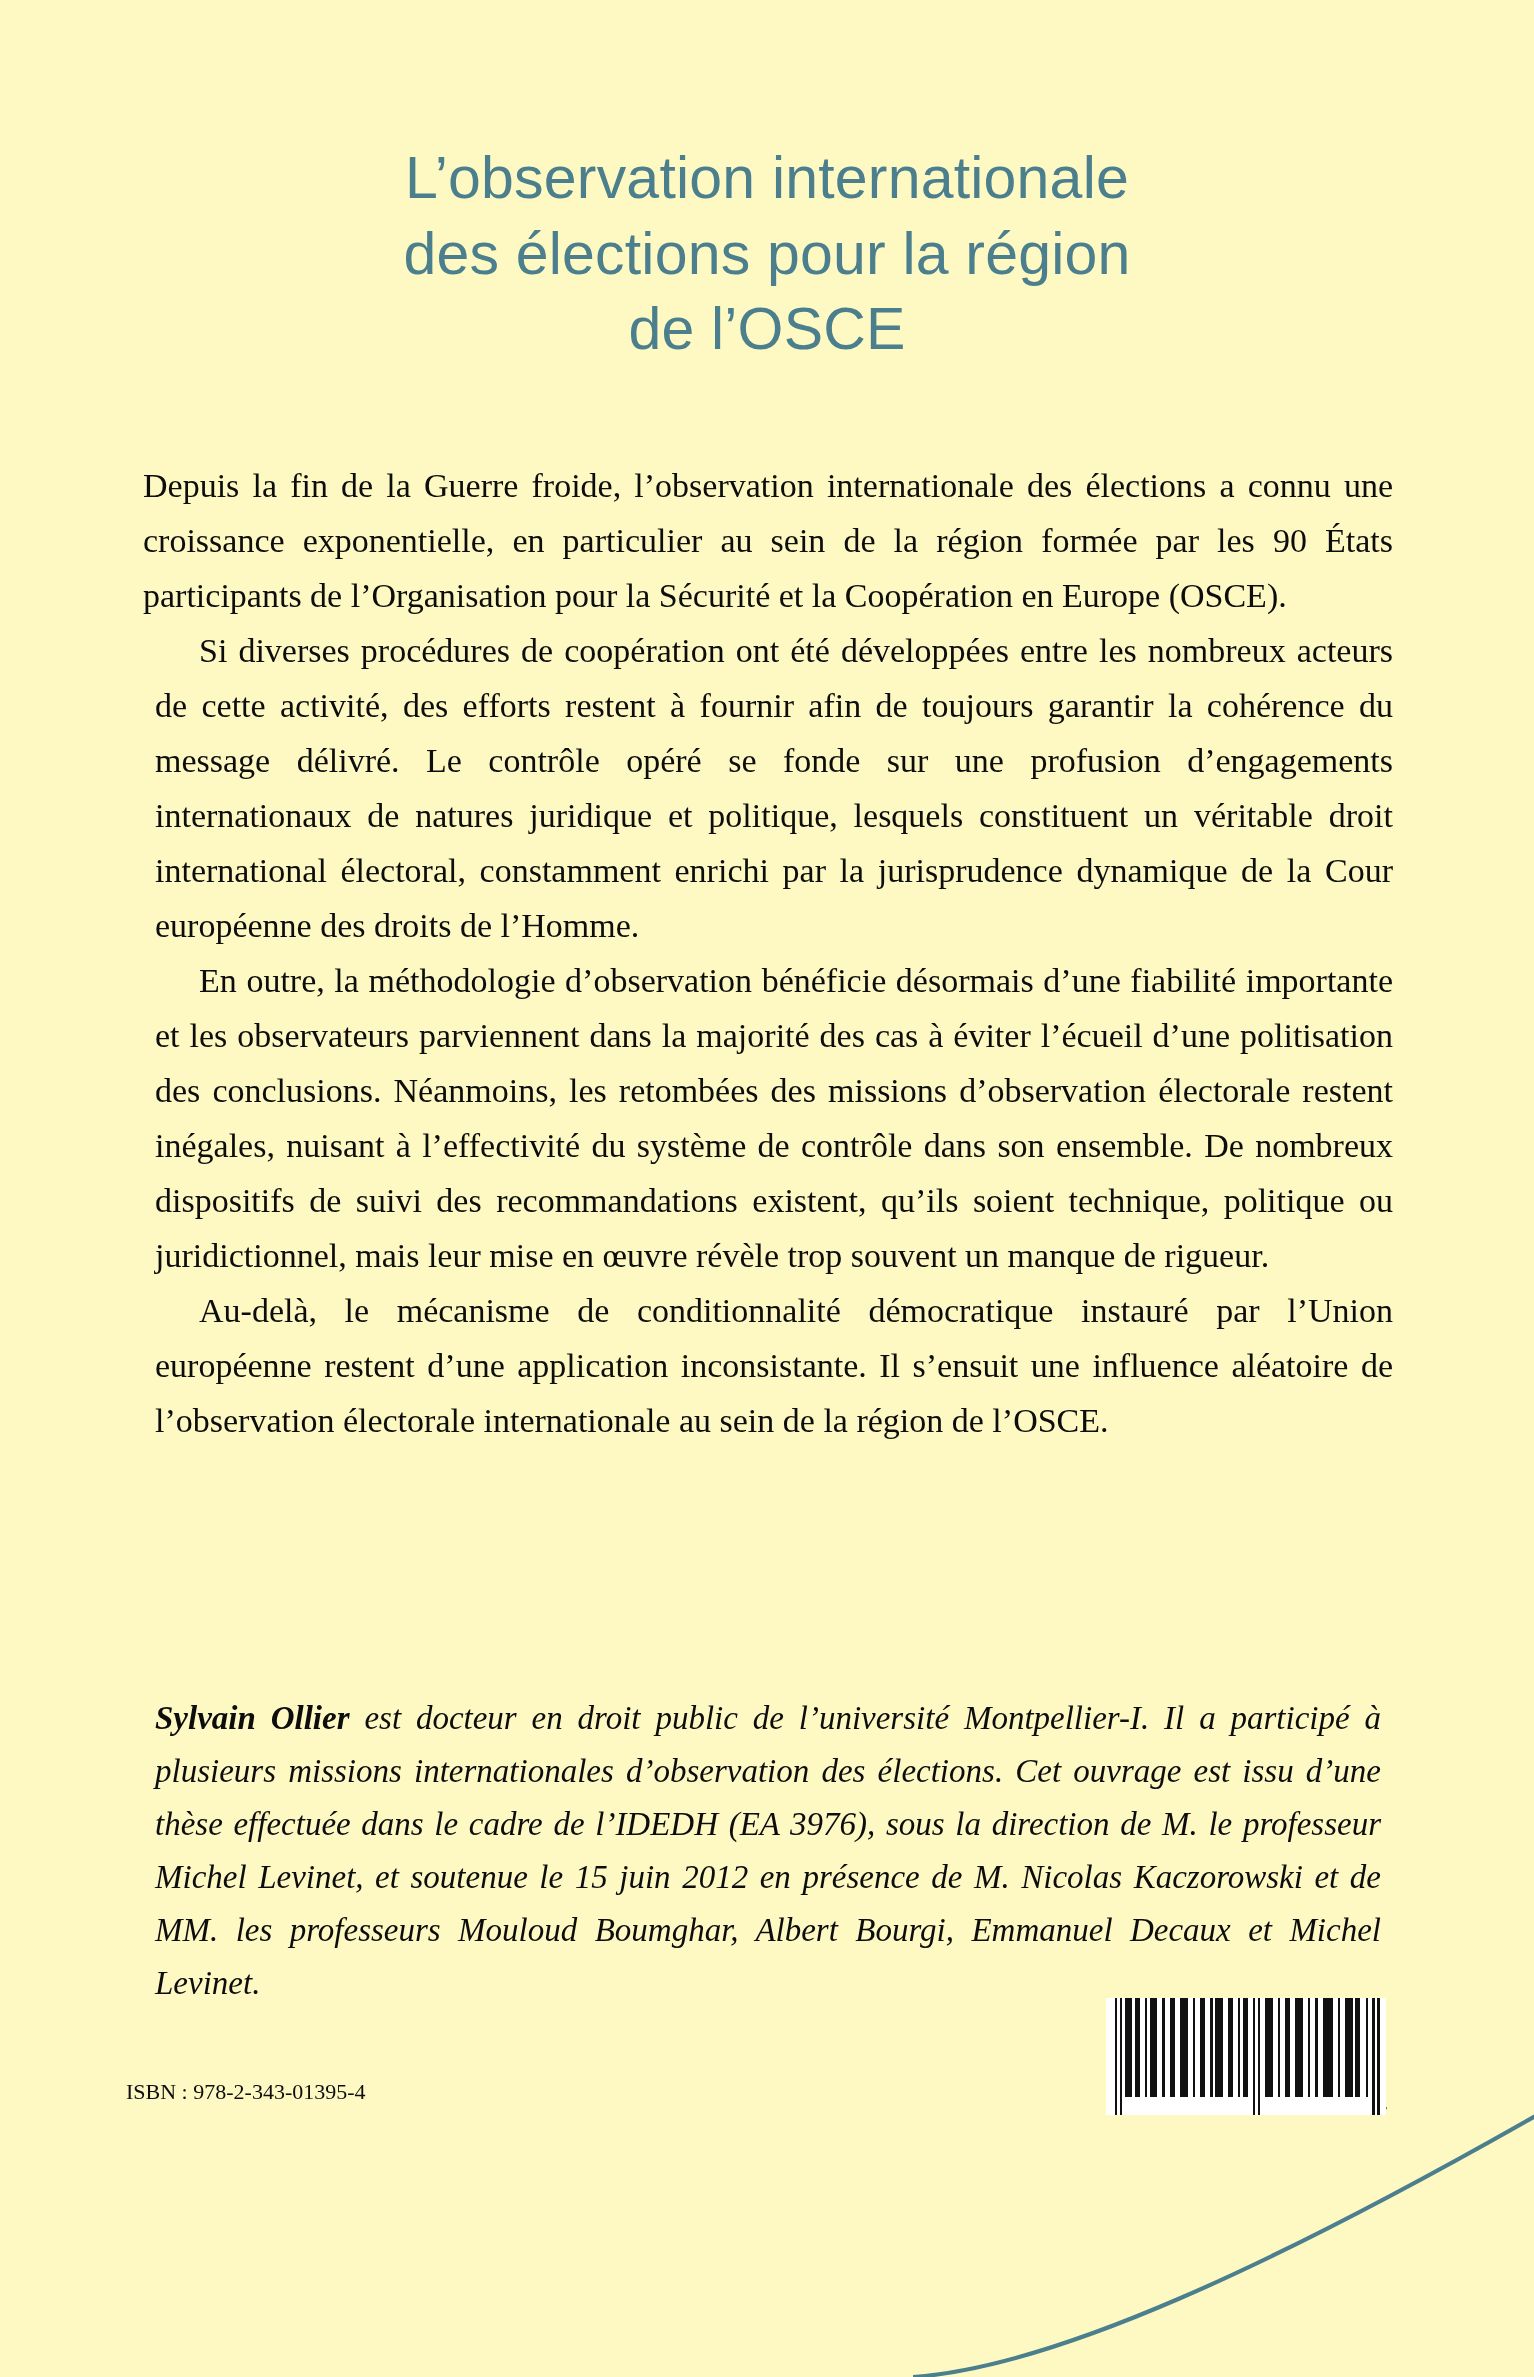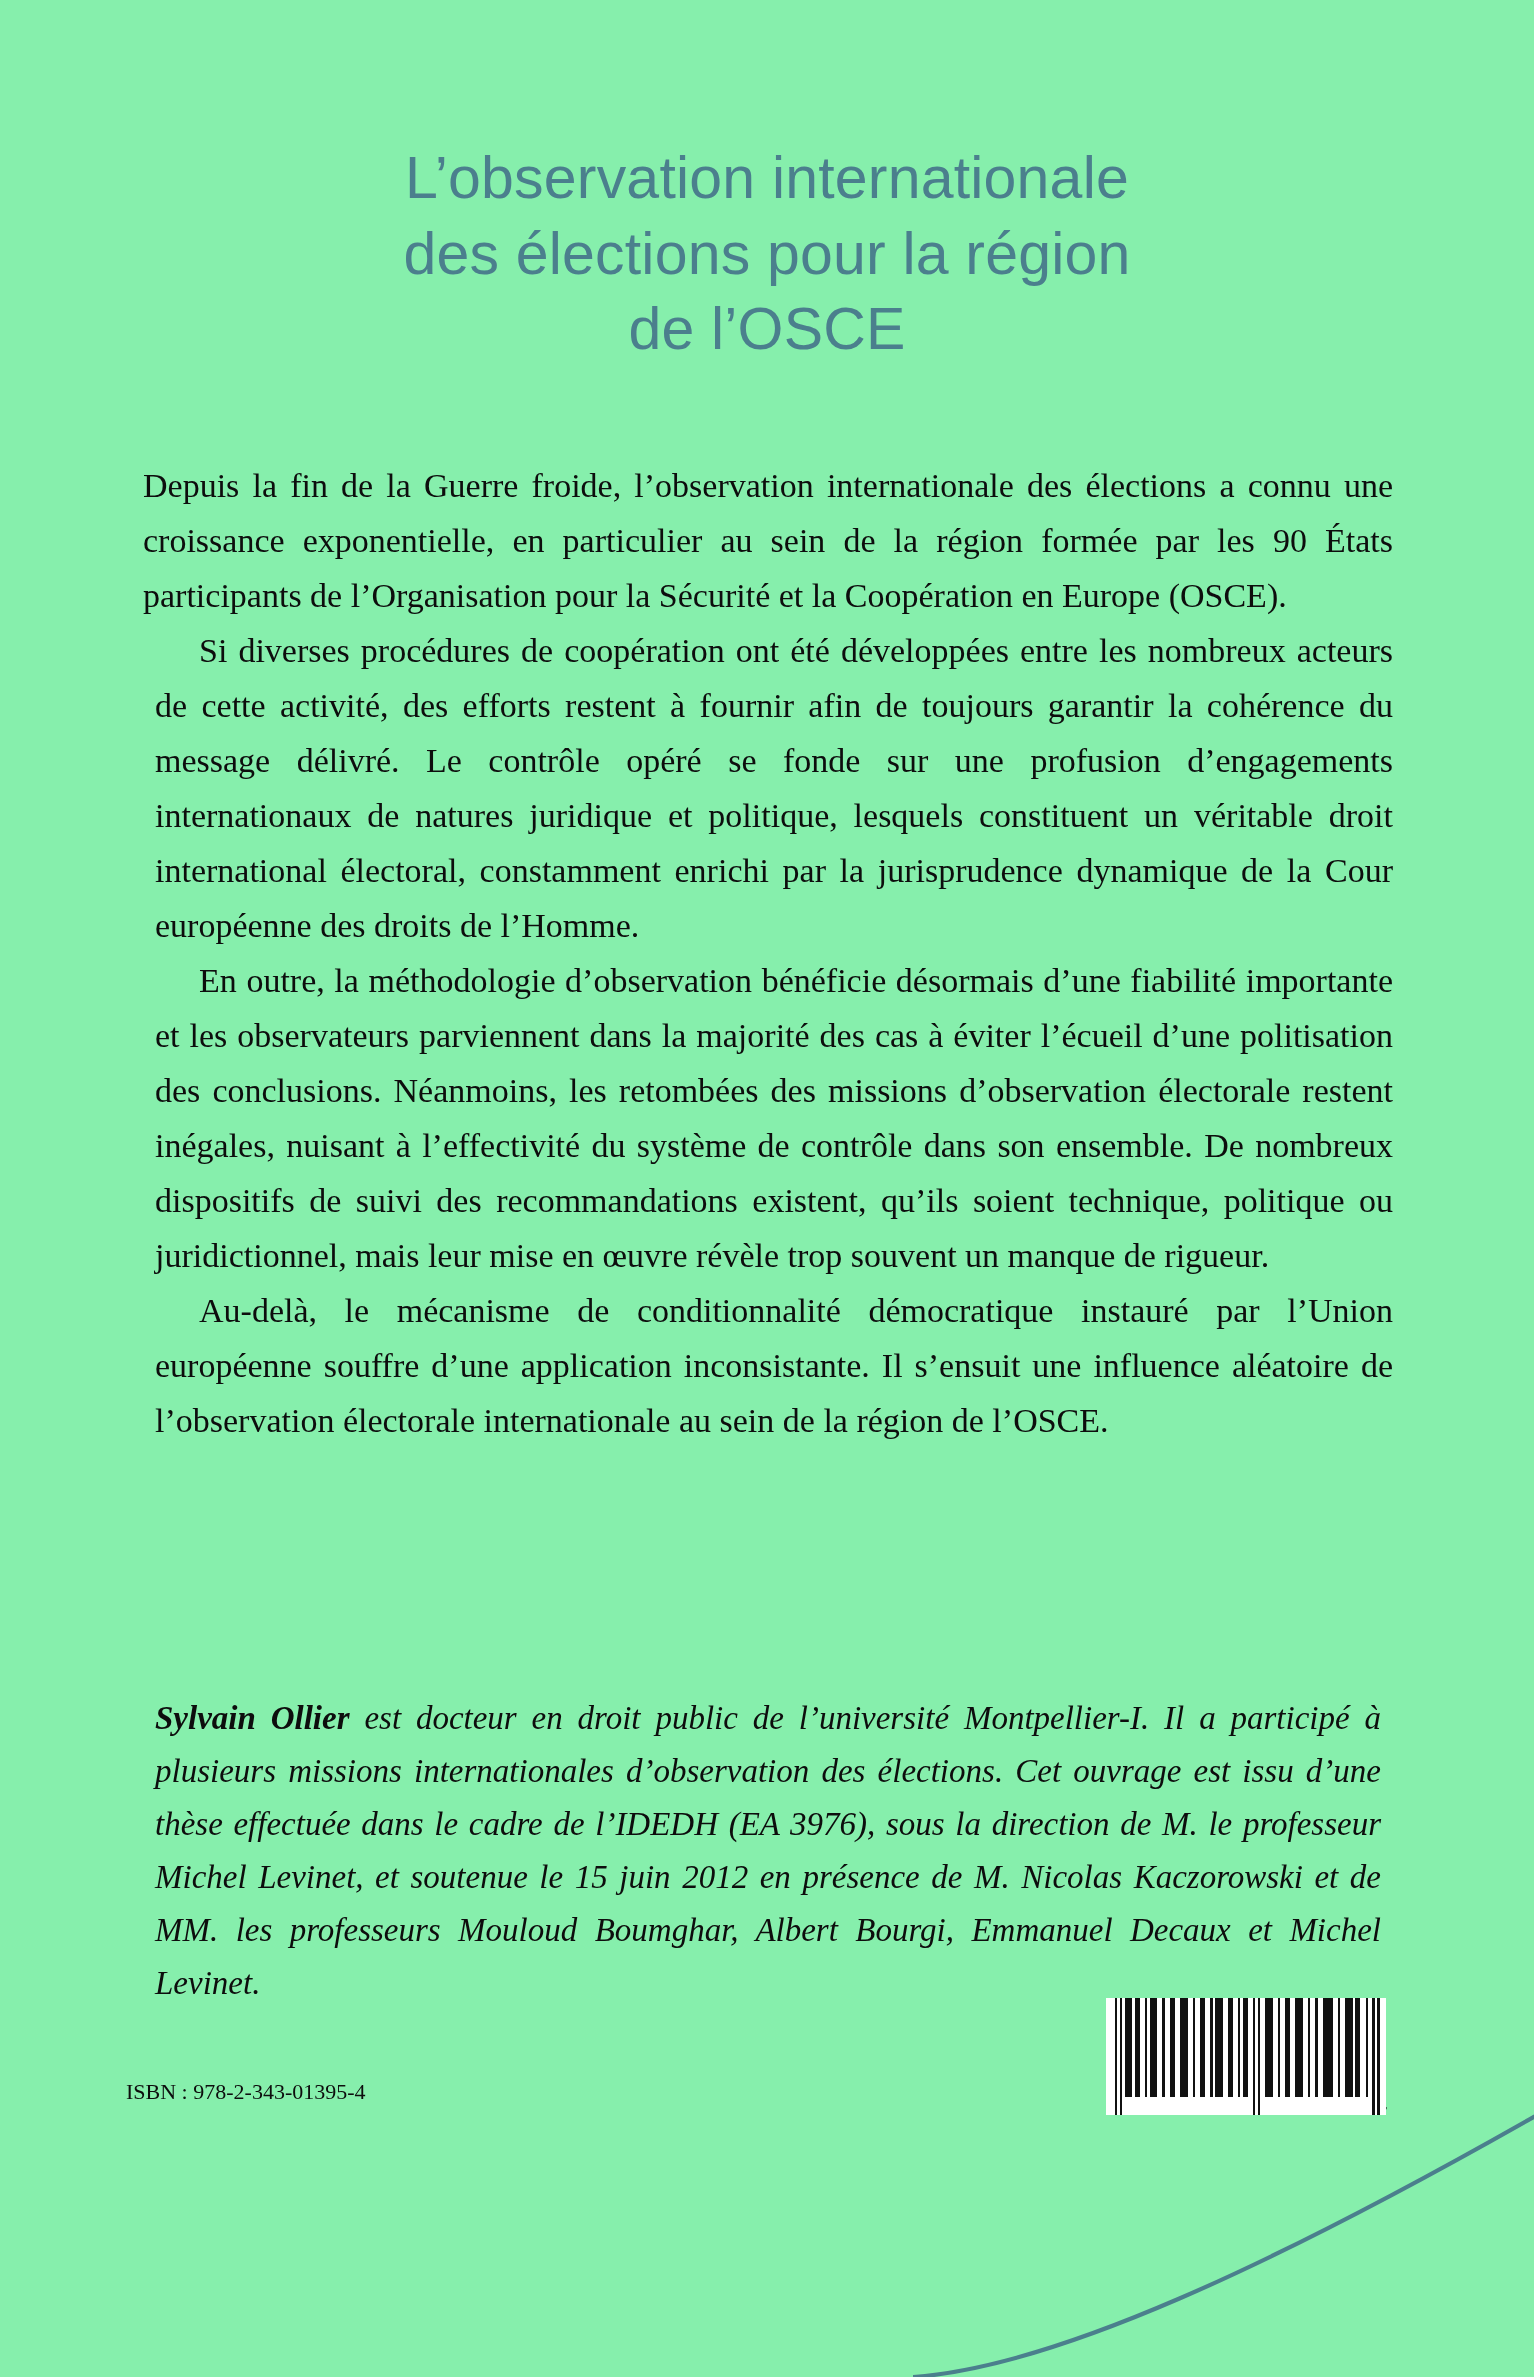--- a/index.html
+++ b/index.html
@@ -6,21 +6,21 @@
   html, body {
     margin: 0;
     padding: 0;
     background: #ffffff;
   }
 
   #page {
     position: relative;
     width: 1534px;
     height: 2377px;
-    background: #86efac;
+    background: #fef9c3;
     overflow: hidden;
     font-family: "Liberation Serif", "DejaVu Serif", serif;
     color: #0d0d0d;
     box-sizing: border-box;
   }
 
   
   .title-block {
     position: absolute;
     left: 0;
@@ -138,21 +138,21 @@
   <div class="title-block">
     <span class="title-line">L’observation internationale</span>
     <span class="title-line">des élections pour la région</span>
     <span class="title-line">de l’OSCE</span>
   </div>
 
   <div class="body-block">
     <p class="para lead">Depuis la fin de la Guerre froide, l’observation internationale des élections a connu une croissance exponentielle, en particulier au sein de la région formée par les 90 États participants de l’Organisation pour la Sécurité et la Coopération en Europe (OSCE).</p>
     <p class="para indented">Si diverses procédures de coopération ont été développées entre les nombreux acteurs de cette activité, des efforts restent à fournir afin de toujours garantir la cohérence du message délivré. Le contrôle opéré se fonde sur une profusion d’engagements internationaux de natures juridique et politique, lesquels constituent un véritable droit international électoral, constamment enrichi par la jurisprudence dynamique de la Cour européenne des droits de l’Homme.</p>
     <p class="para indented">En outre, la méthodologie d’observation bénéficie désormais d’une fiabilité importante et les observateurs parviennent dans la majorité des cas à éviter l’écueil d’une politisation des conclusions. Néanmoins, les retombées des missions d’observation électorale restent inégales, nuisant à l’effectivité du système de contrôle dans son ensemble. De nombreux dispositifs de suivi des recommandations existent, qu’ils soient technique, politique ou juridictionnel, mais leur mise en œuvre révèle trop souvent un manque de rigueur.</p>
-    <p class="para indented">Au-delà, le mécanisme de conditionnalité démocratique instauré par l’Union européenne souffre d’une application inconsistante. Il s’ensuit une influence aléatoire de l’observation électorale internationale au sein de la région de l’OSCE.</p>
+    <p class="para indented">Au-delà, le mécanisme de conditionnalité démocratique instauré par l’Union européenne restent d’une application inconsistante. Il s’ensuit une influence aléatoire de l’observation électorale internationale au sein de la région de l’OSCE.</p>
   </div>
 
   <div class="bio-block">
     <p class="bio"><span class="author-name">Sylvain Ollier</span><span> est docteur en droit public de l’université Montpellier-I. Il a participé à plusieurs missions internationales d’observation des élections. Cet ouvrage est issu d’une thèse effectuée dans le cadre de l’IDEDH (EA 3976), sous la direction de M. le professeur Michel Levinet, et soutenue le 15 juin 2012 en présence de M. Nicolas Kaczorowski et de MM. les professeurs Mouloud Boumghar, Albert Bourgi, Emmanuel Decaux et Michel Levinet.</span></p>
   </div>
 
   <div class="isbn-block">
     <span class="isbn-line">ISBN : 978-2-343-01395-4</span>
   </div>
 

